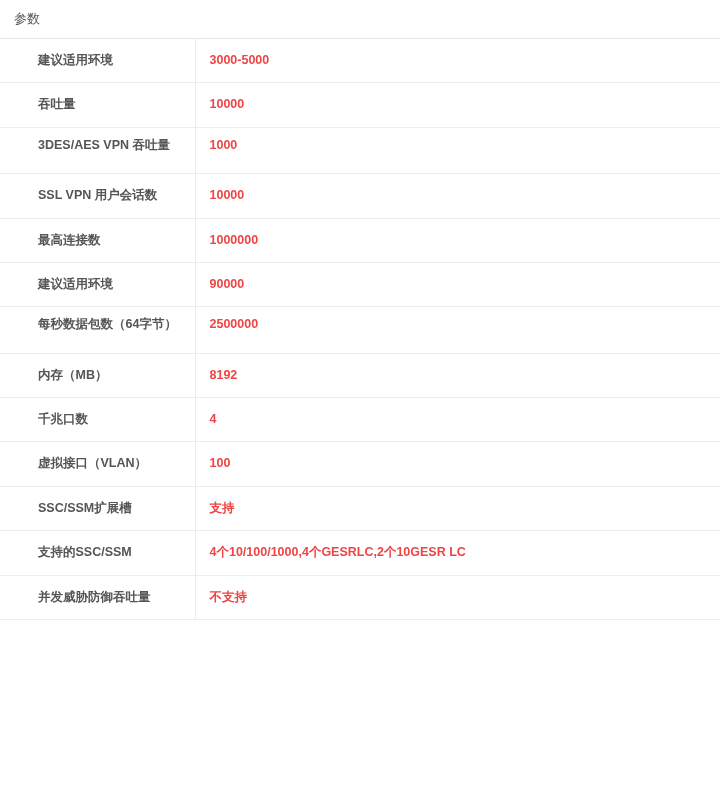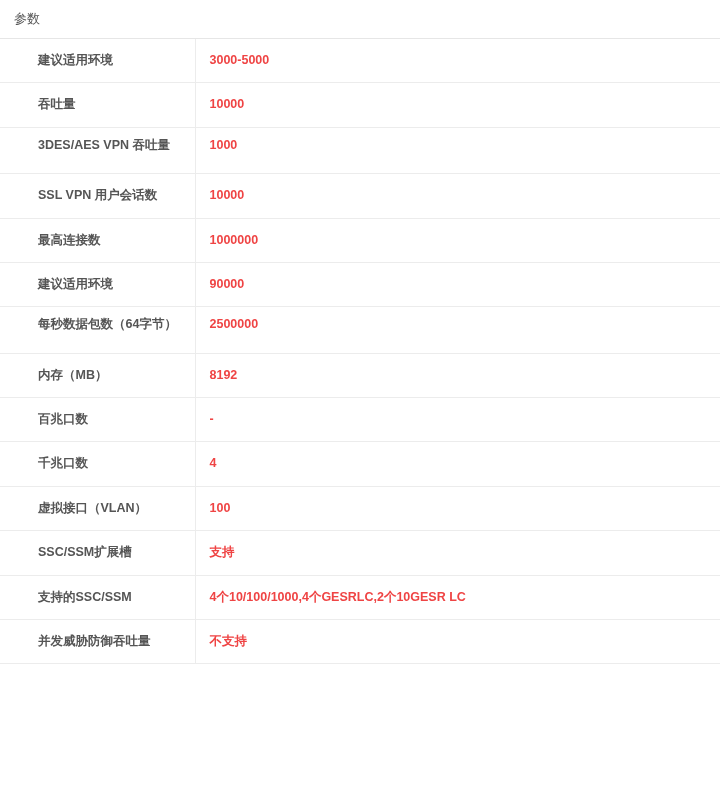--- a/index.html
+++ b/index.html
@@ -103,24 +103,20 @@
         </tr>
         <tr class="tall">
           <td class="label">每秒数据包数（64字节）</td>
           <td class="value">2500000</td>
         </tr>
         <tr>
           <td class="label">内存（MB）</td>
           <td class="value">8192</td>
         </tr>
         <tr>
-          <td class="label">百兆口数</td>
-          <td class="value">-</td>
-        </tr>
-        <tr>
           <td class="label">千兆口数</td>
           <td class="value">4</td>
         </tr>
         <tr>
           <td class="label">虚拟接口（VLAN）</td>
           <td class="value">100</td>
         </tr>
         <tr>
           <td class="label">SSC/SSM扩展槽</td>
           <td class="value">支持</td>

